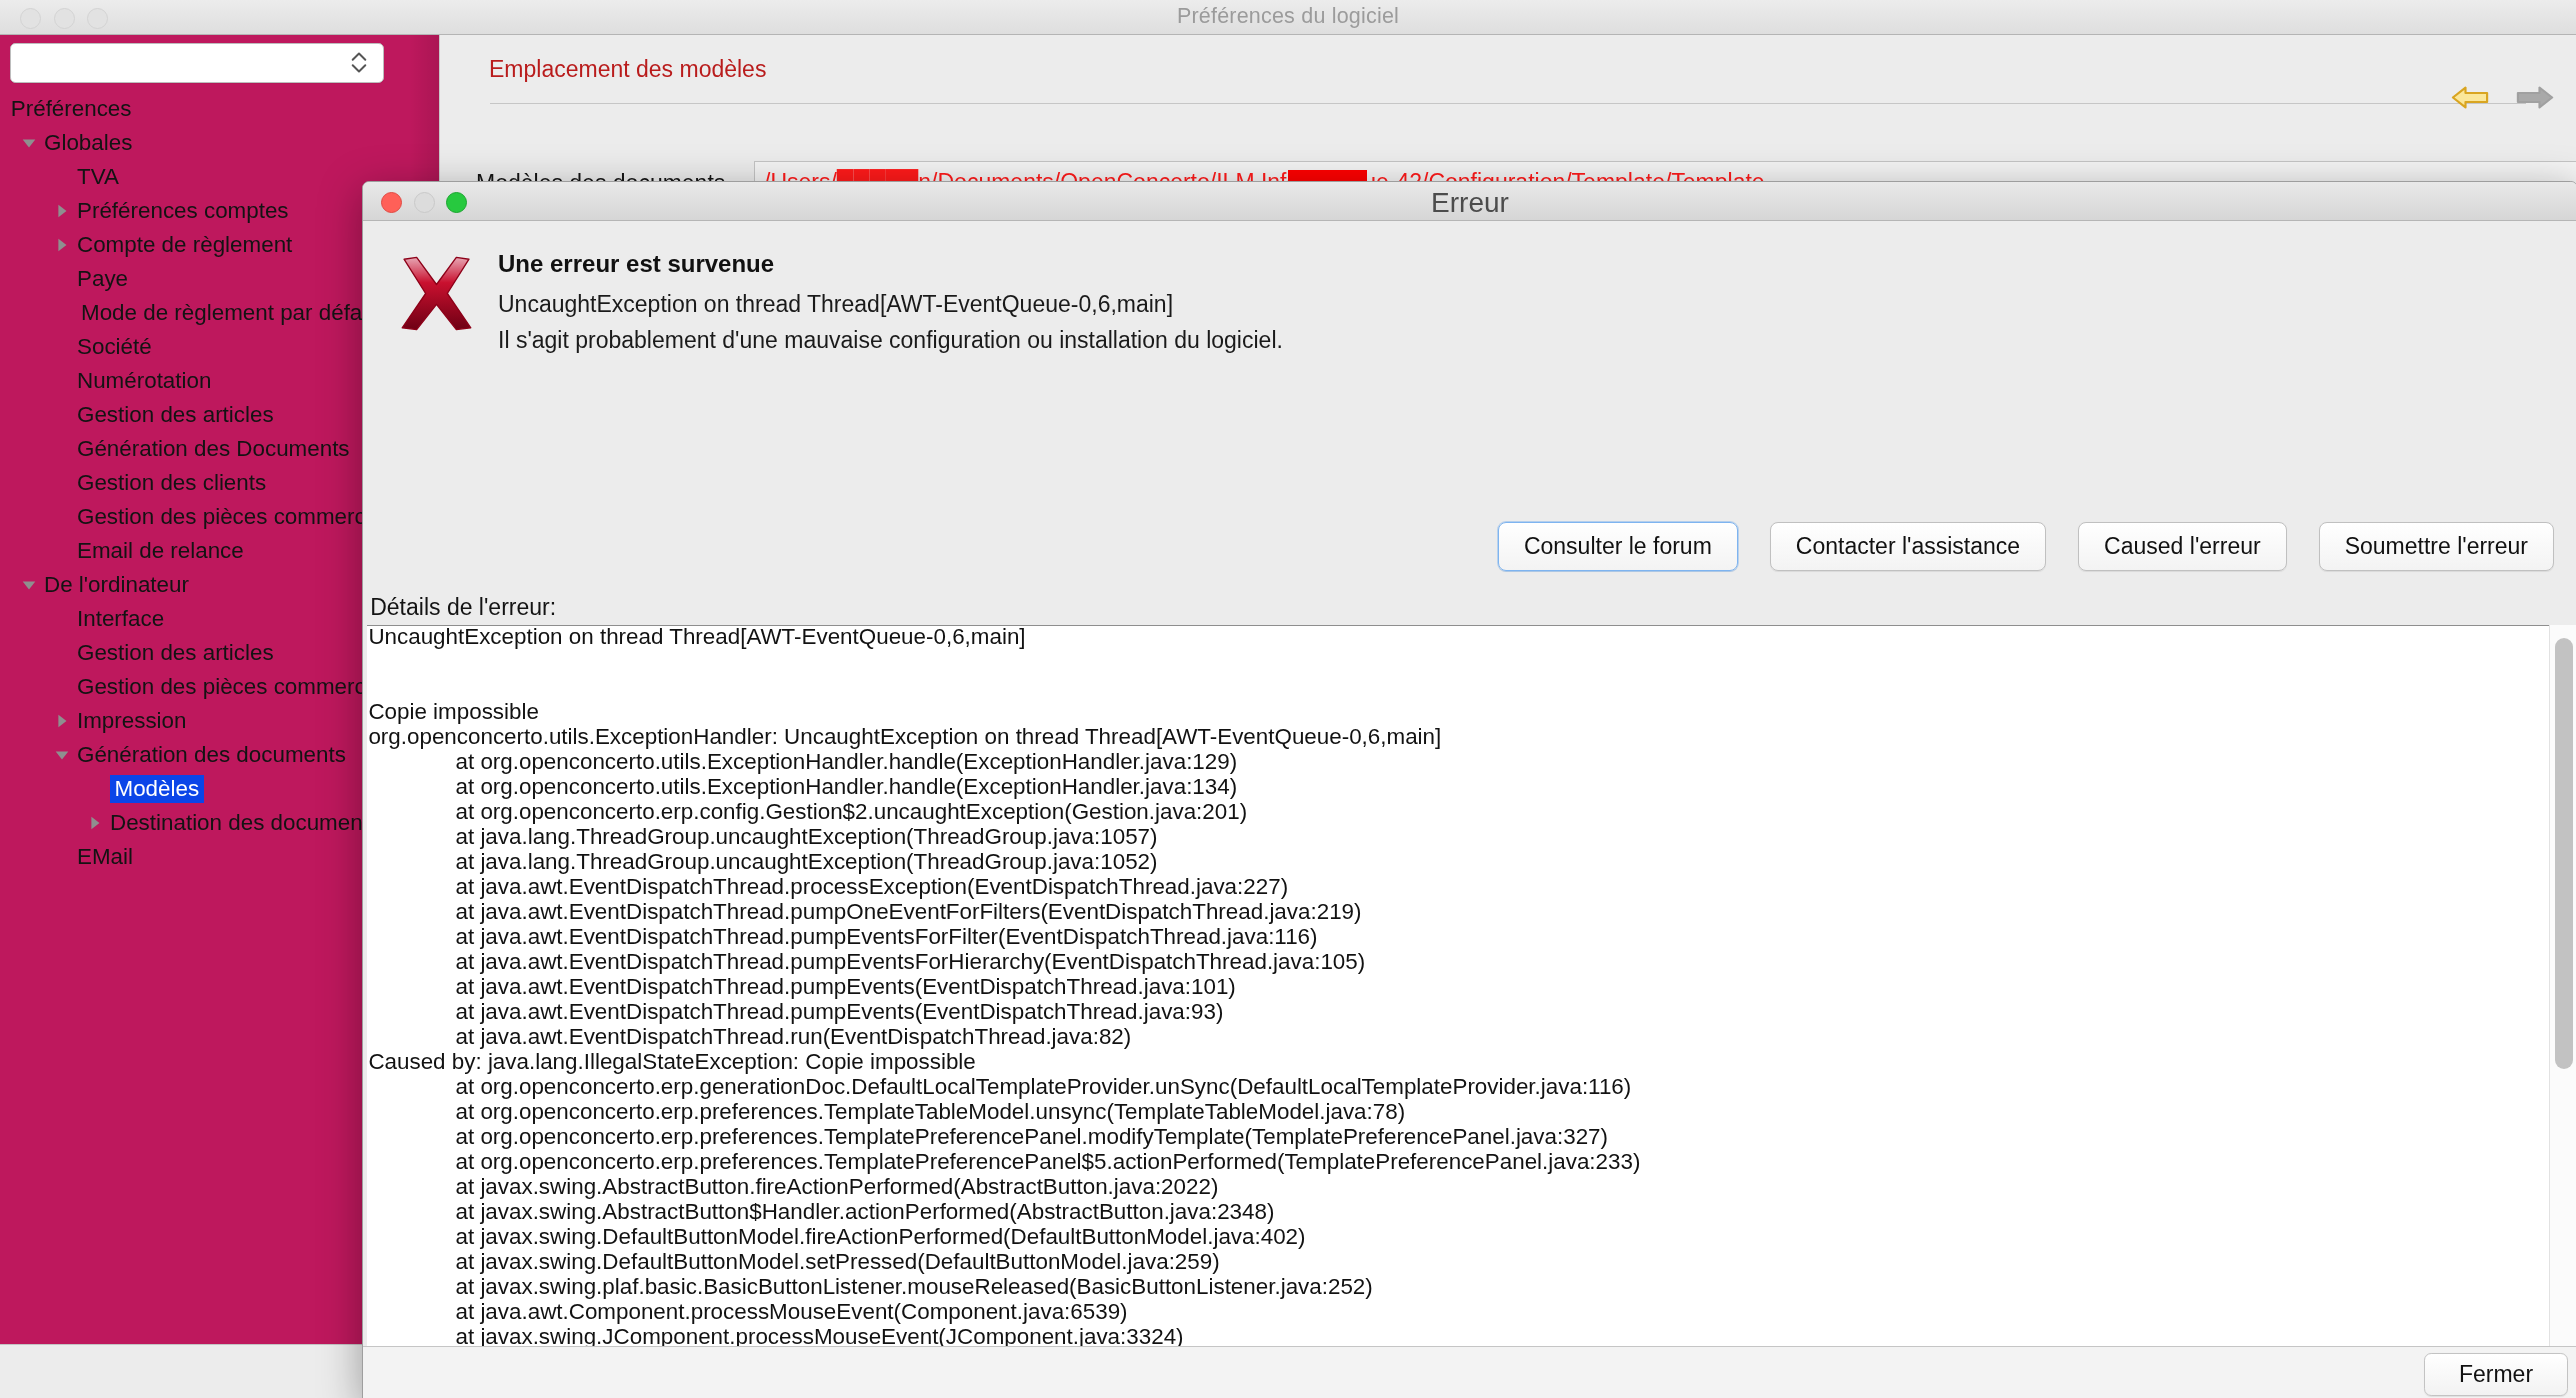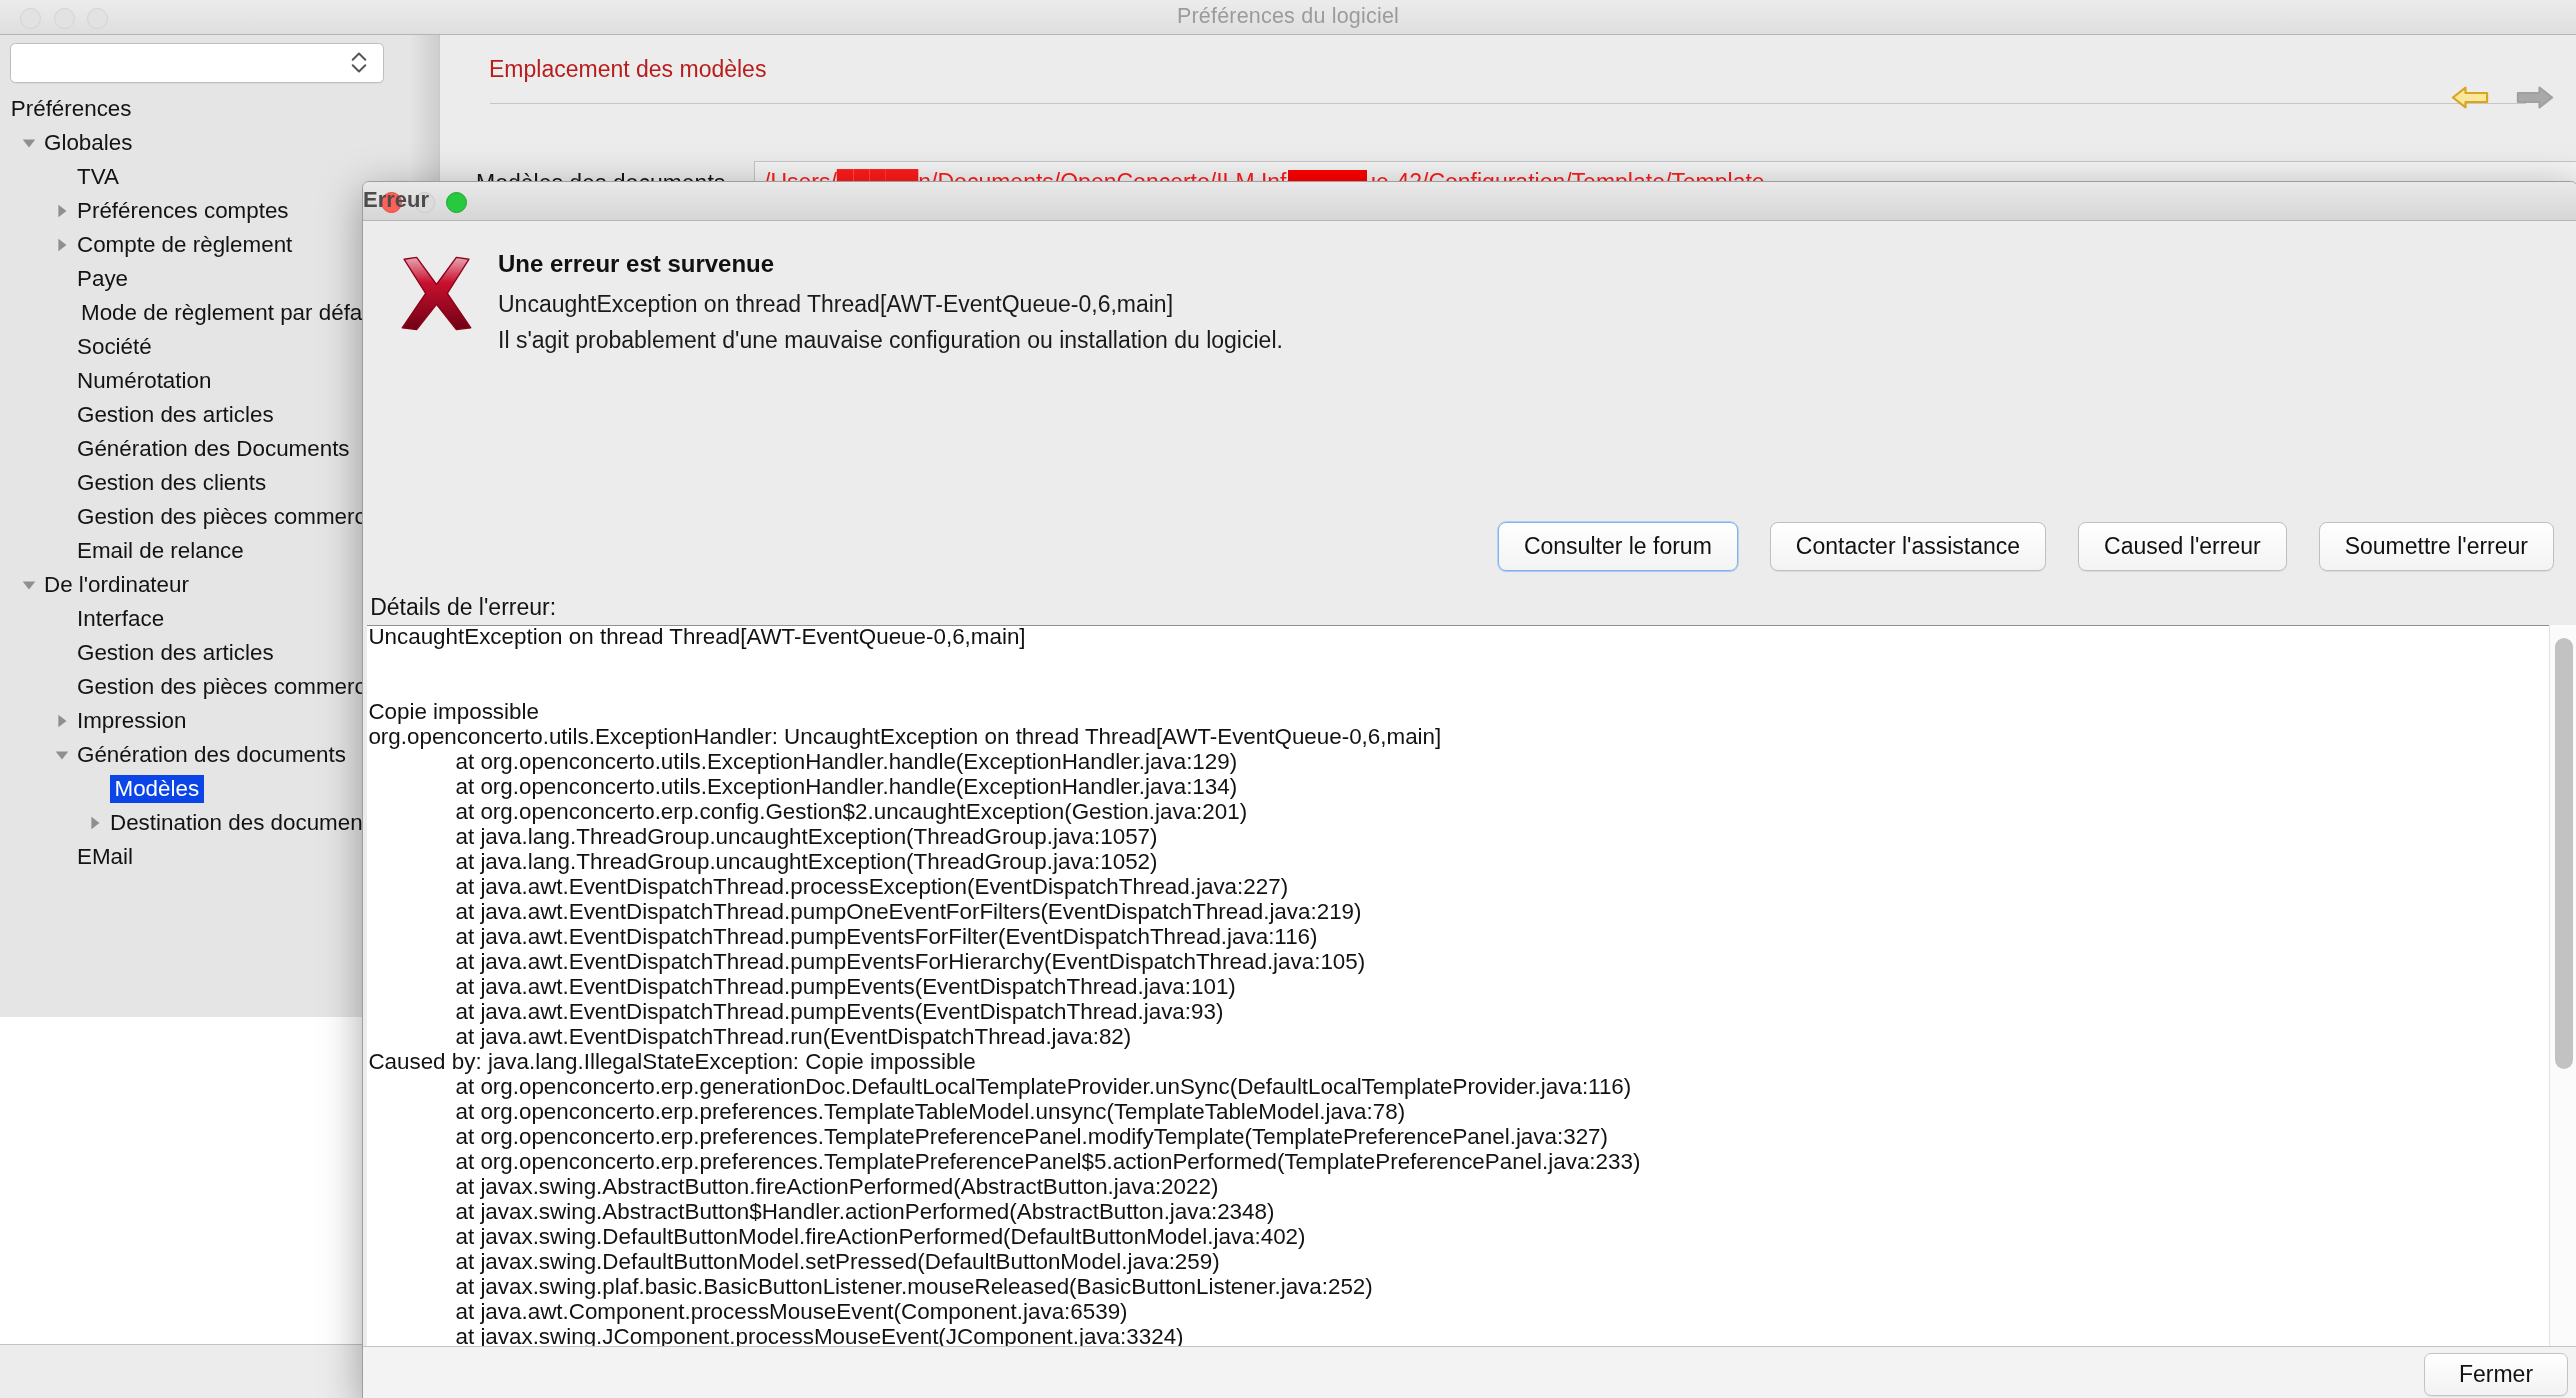--- a/index.html
+++ b/index.html
@@ -33,22 +33,22 @@
     color: #9b9b9b;
     letter-spacing: 0.2px;
   }
   .tl-dots { position: absolute; left: 20px; top: 8px; display: flex; gap: 12.6px; }
   .tl-dot { width: 19px; height: 19px; border-radius: 50%; background: #e2e2e2; border: 0.9px solid #d3d3d3; }
 
   
   .sidebar {
     position: absolute;
     left: 0; top: 35px;
-    width: 439px; height: 982px;
-    background: #e5e5e5;
+    width: 439px; height: 1363px;
+    background: #be185d;
   }
   .sidebar-shadow {
     position: absolute;
     right: 0; top: 0; width: 30.5px; height: 100%;
     background: linear-gradient(to right, rgba(255,255,255,0) 0%, rgba(0,0,0,0.10) 100%);
     pointer-events: none;
   }
   .search-combo {
     position: absolute;
     left: 10px; top: 8px;
@@ -173,21 +173,21 @@
   }
   .dlg-titlebar {
     position: absolute;
     left: 0; top: 0;
     width: 100%; height: 38px;
     background: linear-gradient(to bottom, #e9e9e9 0%, #d6d6d6 100%);
     border-bottom: 0.9px solid #b5b5b5;
   }
   .dlg-title {
     position: absolute; left: 0; top: 5.4px; width: 100%;
-    font-size: 22px; color: #4c4c4c; font-weight: bold;
+    text-align: center; font-size: 28px; color: #4c4c4c;
   }
   .dlg-dots { position: absolute; left: 18px; top: 10px; display: flex; gap: 11.7px; }
   .dot { width: 19px; height: 19px; border-radius: 50%; }
   .dot.red { background: #ff6058; border: 0.9px solid #e14942; }
   .dot.gray { background: #dcdcdc; border: 0.9px solid #c9c9c9; }
   .dot.green { background: #27c93f; border: 0.9px solid #1aa52f; }
 
   .err-icon { position: absolute; left: 32px; top: 70px; width: 83px; height: 83px; }
 
   .err-title {

